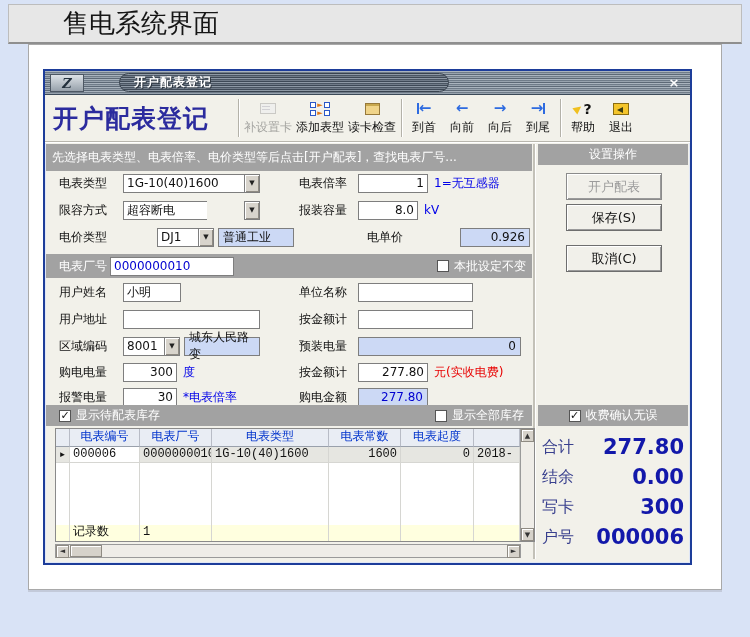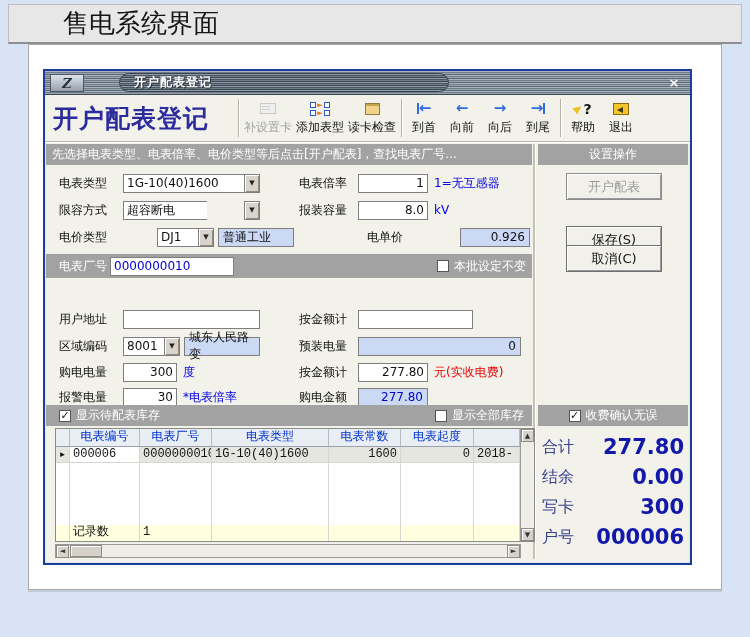--- a/index.html
+++ b/index.html
@@ -102,21 +102,21 @@
   .ic-nav .vbar { display:inline-block; width:2px; height:11px; background:#2e6be0; }
   .ic-help { display:flex; align-items:center; font-weight:bold; font-size:14px; color:#101010; }
   .ic-help .spark { width:0; height:0; border-left:8px solid #f0c020; border-top:4px solid transparent;
     border-bottom:4px solid transparent; transform:rotate(-38deg); margin-right:1px; }
   .ic-exit { width:16px; height:12px; background:#f4c52c; border:1px solid #8a6c10; position:relative; }
   .ic-exit::after { content:""; position:absolute; left:3px; top:3px; width:0; height:0;
     border-right:6px solid #3c3c10; border-top:3px solid transparent; border-bottom:3px solid transparent; }
 
   
   .bar { background:#a2a2a2; color:#ffffff; display:flex; align-items:center; }
-  .statusbar-left { left:1px; top:73px; width:486px; height:21px; padding-left:6px; }
+  .statusbar-left { left:1px; top:73px; width:486px; height:27px; padding-left:6px; }
   .statusbar-right { left:493px; top:73px; width:150px; height:21px; justify-content:center; }
 
   
   .vgroove { left:488px; top:73px; width:2px; bottom:4px; background:#c3c1b8; box-shadow:1px 0 0 #ffffff; }
 
   
   .r { position:absolute; left:0; width:487px; height:20px; display:flex; align-items:center; }
   .lab  { flex:0 0 78px; padding-left:14px; }
   .lab2 { flex:0 0 59px; }
   .f1   { flex:0 0 176px; display:flex; align-items:center; }
@@ -292,21 +292,21 @@
 
       <div class="r" style="top:129px;">
         <span class="lab">限容方式</span>
         <span class="f1">
           <span class="combo" style="width:137px;gap:37px;">
             <span class="ct">超容断电</span>
             <span class="cb">▼</span>
           </span>
         </span>
         <span class="lab2">报装容量</span>
-        <input class="tb-input num" style="width: 70px;" value="8.0">
+        <input class="tb-input num" style="width: 60px;" value="8.0">
         <span class="hint-b">kV</span>
       </div>
 
       <div class="r" style="top:156px;gap:34px;">
         <span class="lab">电价类型</span>
         <span class="f1">
           <span class="combo" style="width:57px;">
             <span class="ct">DJ1</span>
             <span class="cb">▼</span>
           </span>
@@ -322,20 +322,28 @@
 
       <div class="secbar" style="left:1px; top:183px; width:486px; height:24px;">
         <span style="padding-left:13px; width:64px;">电表厂号</span>
         <input class="tb-input blue-text" style="width: 124px;" value="0000000010">
         <span style="margin-left:172px; display:flex; align-items:center;padding-left:31px;">
           <span class="chk"></span>
           <span class="chk-lab">本批设定不变</span>
         </span>
       </div>
 
+      <div class="r" style="top:211px;">
+        <span class="lab">用户姓名</span>
+        <span class="f1">
+          <input class="tb-input" style="width: 58px;" value="小明">
+        </span>
+        <span class="lab2">单位名称</span>
+        <input class="tb-input" style="width: 115px;" value="">
+      </div>
 
       <div class="r" style="top:238px;">
         <span class="lab">用户地址</span>
         <span class="f1">
           <input class="tb-input" style="width: 137px;" value="">
         </span>
         <span class="lab2">按金额计</span>
         <input class="tb-input" style="width: 115px;" value="">
       </div>
 
@@ -439,21 +447,21 @@
         <span class="sbtn">◄</span>
         <span class="hthumb"></span>
         <span class="hspacer"></span>
         <span class="sbtn">►</span>
       </div>
 
       <div class="abs side">
         <button class="side-btn disabled" style="top:102px;">
           <span>开户配表</span>
         </button>
-        <button class="side-btn" style="top:155px;">
+        <button class="side-btn" style="top:133px;">
           <span>保存(S)</span>
         </button>
         <button class="side-btn" style="top:174px;">
           <span>取消(C)</span>
         </button>
 
         <div class="secbar confirmbar">
           <span class="chk">✓</span>
           <span class="chk-lab">收费确认无误</span>
         </div>

